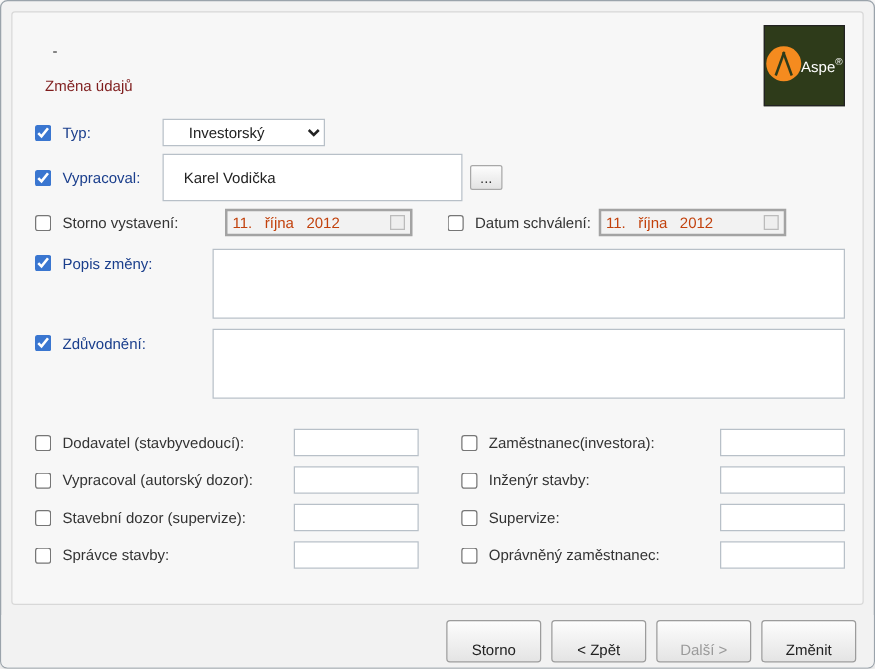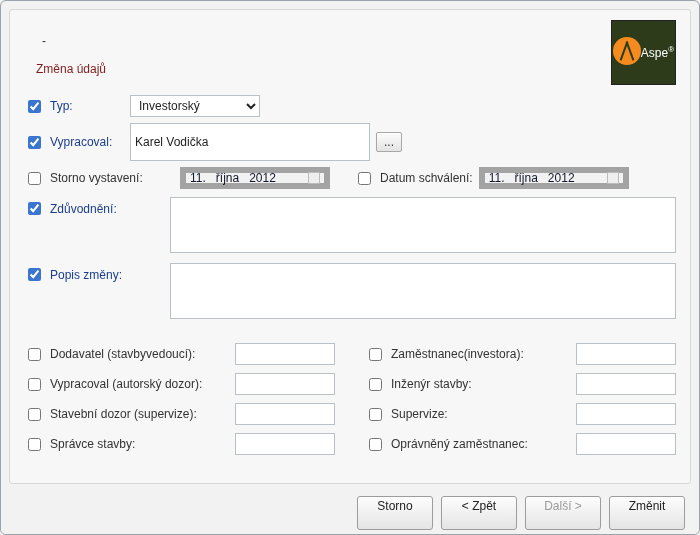--- a/index.html
+++ b/index.html
@@ -67,35 +67,35 @@
   .logo-text sup { font-size: 8px; }
 
   .form-row { display: flex; align-items: center; margin-top: 6px; gap: 6px; }
   .cb { width: 13px; height: 13px; accent-color: #3a76d0; }
   .lbl { color: #1a3e8c; }
   .lbl-dark { color: #333; }
   .col1 { width: 100px; display: flex; align-items: center; gap: 6px; }
   .col1w { width: 150px; display: flex; align-items: center; gap: 6px; }
 
   select, input[type=text], textarea {
-    border: 1px solid #b8c0c8; background: #fff; padding: 2px 4px;
+    border: 1px solid #b8c0c8; background: #fff; padding: 2px 16px;
     font-size: 12px; color: #222;
   }
   select { height: 22px; width: 130px; }
   .txt-author { height: 38px; width: 240px; }
   .browse-btn {
     width: 26px; height: 20px; border: 1px solid #a8a8a8; border-radius: 2px;
     background: linear-gradient(#fdfdfd,#e3e3e3);
     display: flex; align-items: center; justify-content: center;
     color: #333;
   }
 
   .date-box {
     display: inline-flex; align-items: center;
-    border: 6px solid #a3a3a3; background: #f2f2f2; color: #0f172a;
+    border: 2px solid #a3a3a3; background: #f2f2f2; color: #c2410c;
     height: 22px; padding: 0 4px; gap: 10px;
     width: 150px;
   }
   .date-box .dd { width: 12px; height: 12px; border: 1px solid #bbb; background: #eee; }
   textarea { resize: none; width: 540px; }
   .ta1 { height: 56px; }
   .ta2 { height: 56px; }
 
   .grid2 { display: grid; grid-template-columns: 1fr 1fr; column-gap: 30px; row-gap: 8px; margin-top: 24px; }
   .g-row { display: flex; align-items: center; gap: 6px; }
@@ -104,21 +104,21 @@
 
   .footer {
     height: 42px; display: flex; align-items: center; justify-content: flex-end;
     padding: 0 14px; gap: 8px;
     background: #f2f2f2;
   }
   .btn {
     height: 23px; min-width: 76px;
     border: 1px solid #9c9c9c; border-radius: 3px;
     background: linear-gradient(#fdfdfd,#e4e4e4);
-    display: flex; align-items: flex-end; justify-content: center;
+    display: flex; align-items: flex-start; justify-content: center;
     padding: 16px 10px; color: #222;
   }
   .btn.disabled { color: #9a9a9a; }
   .row-top { align-items: flex-start; }
   .row-top .col1w { padding-top: 2px; }
 </style>
 </head>
 <body>
 
 <div class="window">
@@ -174,34 +174,34 @@
       <span class="lbl-dark">Datum schválení:</span>
       <div class="date-box">
         <span>11.</span>
         <span>října</span>
         <span>2012</span>
         <span style="flex:1"></span>
         <span class="dd"></span>
       </div>
     </div>
 
+    <div class="form-row row-top" style="margin-top:10px;">
+      <div class="col1w">
+        <input type="checkbox" class="cb" checked="" style="">
+        <span class="lbl">Popis změny:</span>
+      </div>
+      <textarea class="ta2" style=""></textarea>
+    </div>
+
     <div class="form-row row-top" style="margin-top:8px;">
       <div class="col1w">
         <input type="checkbox" class="cb" checked="" style="">
         <span class="lbl">Zdůvodnění:</span>
       </div>
       <textarea class="ta1" style=""></textarea>
-    </div>
-
-    <div class="form-row row-top" style="margin-top:10px;">
-      <div class="col1w">
-        <input type="checkbox" class="cb" checked="" style="">
-        <span class="lbl">Popis změny:</span>
-      </div>
-      <textarea class="ta2" style=""></textarea>
     </div>
 
     <div class="grid2">
       <div class="g-row">
         <div class="g-lbl">
             <input type="checkbox" class="cb" style="">
             <span>Dodavatel (stavbyvedoucí):</span>
           </div>
         <input type="text" style="">
       </div>

